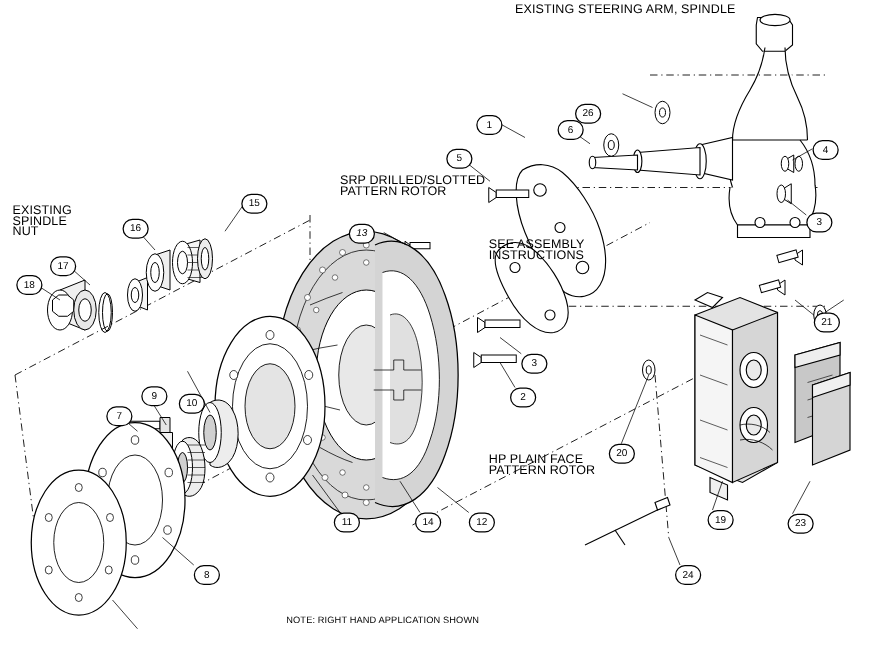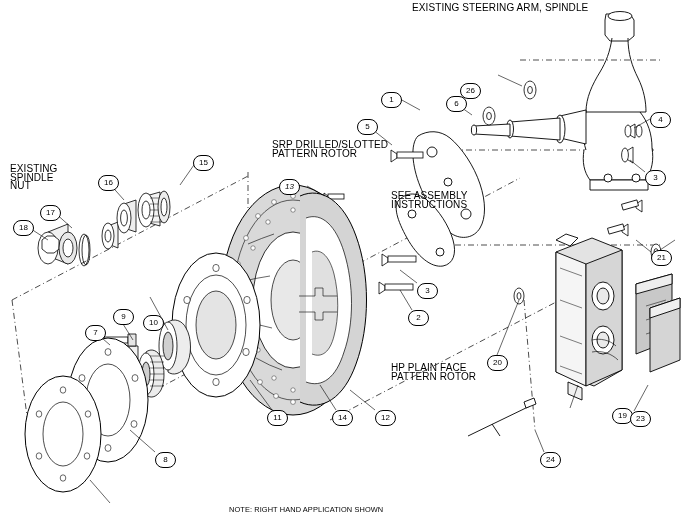--- a/index.html
+++ b/index.html
@@ -351,36 +351,36 @@
       <div class="balloon" style="left: 113px; top: 309px;">9</div>
       <div class="balloon" style="left: 143px; top: 290px; margin-top: 25px;">10</div>
       <div class="balloon" style="left: 267px; top: 410px;">11</div>
       <div class="balloon" style="left: 375px; top: 410px;">12</div>
       <div class="balloon" style="left: 279px; top: 179px; font-style: italic;">13</div>
       <div class="balloon" style="left: 332px; top: 410px; text-align: center;">14</div>
       <div class="balloon" style="left: 193px; top: 155px;">15</div>
       <div class="balloon" style="left: 98px; top: 175px;">16</div>
       <div class="balloon" style="left: 40px; top: 205px;">17</div>
       <div class="balloon" style="left: 13px; top: 220px;">18</div>
-      <div class="balloon" style="left: 566px; top: 408px; margin-left: 46px;">19</div>
+      <div class="balloon" style="left: 566px; top: 408px;">19</div>
       <div class="balloon" style="left: 487px; top: 355px;">20</div>
       <div class="balloon" style="left: 651px; top: 250px;">21</div>
       <div class="balloon" style="left: 705px; top: 236px; margin-left: 20px;">22</div>
       <div class="balloon" style="left: 630px; top: 411px;">23</div>
       <div class="balloon" style="left: 540px; top: 452px;">24</div>
       <div class="balloon" style="left: 106px; top: 503px; margin-top: 44px;">25</div>
       <div class="balloon" style="left: 460px; top: 68px; margin-top: 15px;">26</div>
     </div>
   <div id="textlabels">
       <div class="lbl" style="left: 412px; top: 4px;">EXISTING STEERING ARM, SPINDLE</div>
       <div class="lbl" style="left: 272px; top: 141px;">SRP DRILLED/SLOTTED
 PATTERN ROTOR</div>
       <div class="lbl" style="left: 10px; top: 165px;">EXISTING
 SPINDLE
 NUT</div>
       <div class="lbl" style="left: 391px; top: 192px;">SEE ASSEMBLY
 INSTRUCTIONS</div>
       <div class="lbl" style="left: 391px; top: 364px;">HP PLAIN FACE
 PATTERN ROTOR</div>
-      <div class="lbl note" style="left: 205px; top: 506px; padding-left: 24px;">NOTE: RIGHT HAND APPLICATION SHOWN</div>
+      <div class="lbl note" style="left: 205px; top: 492px; padding-left: 24px;">NOTE: RIGHT HAND APPLICATION SHOWN</div>
     </div>
 
 </div>
 
 </body></html>

